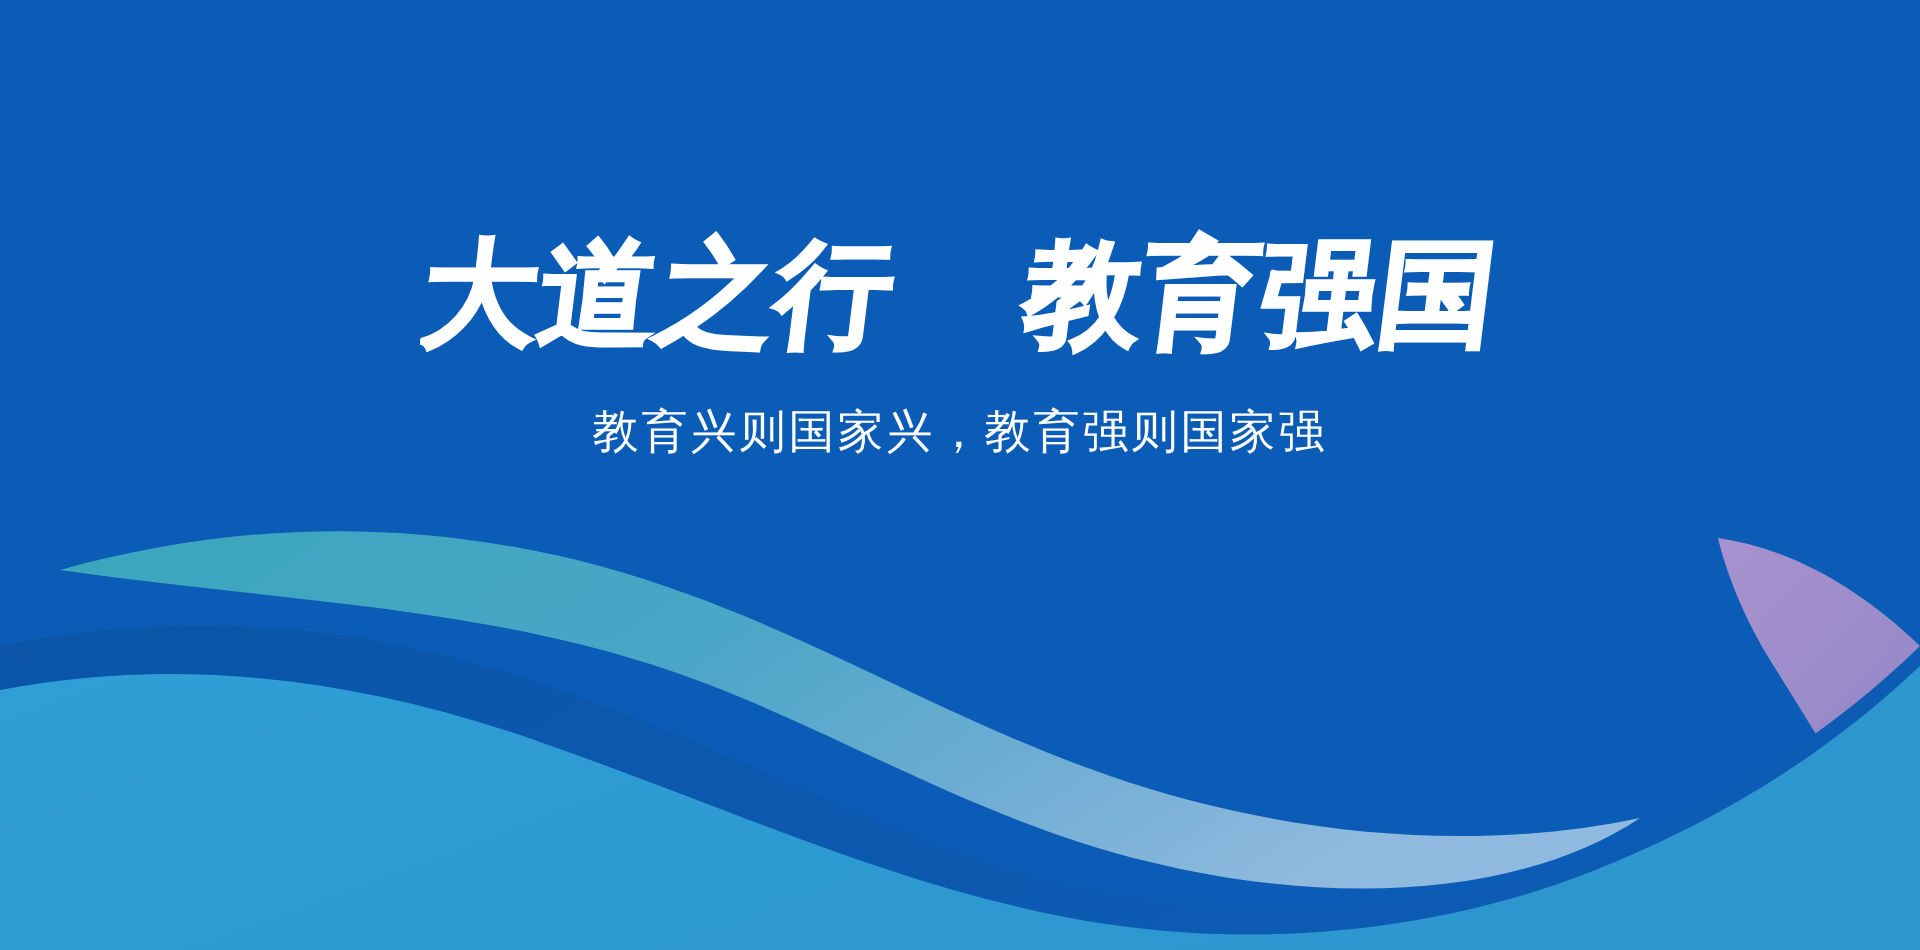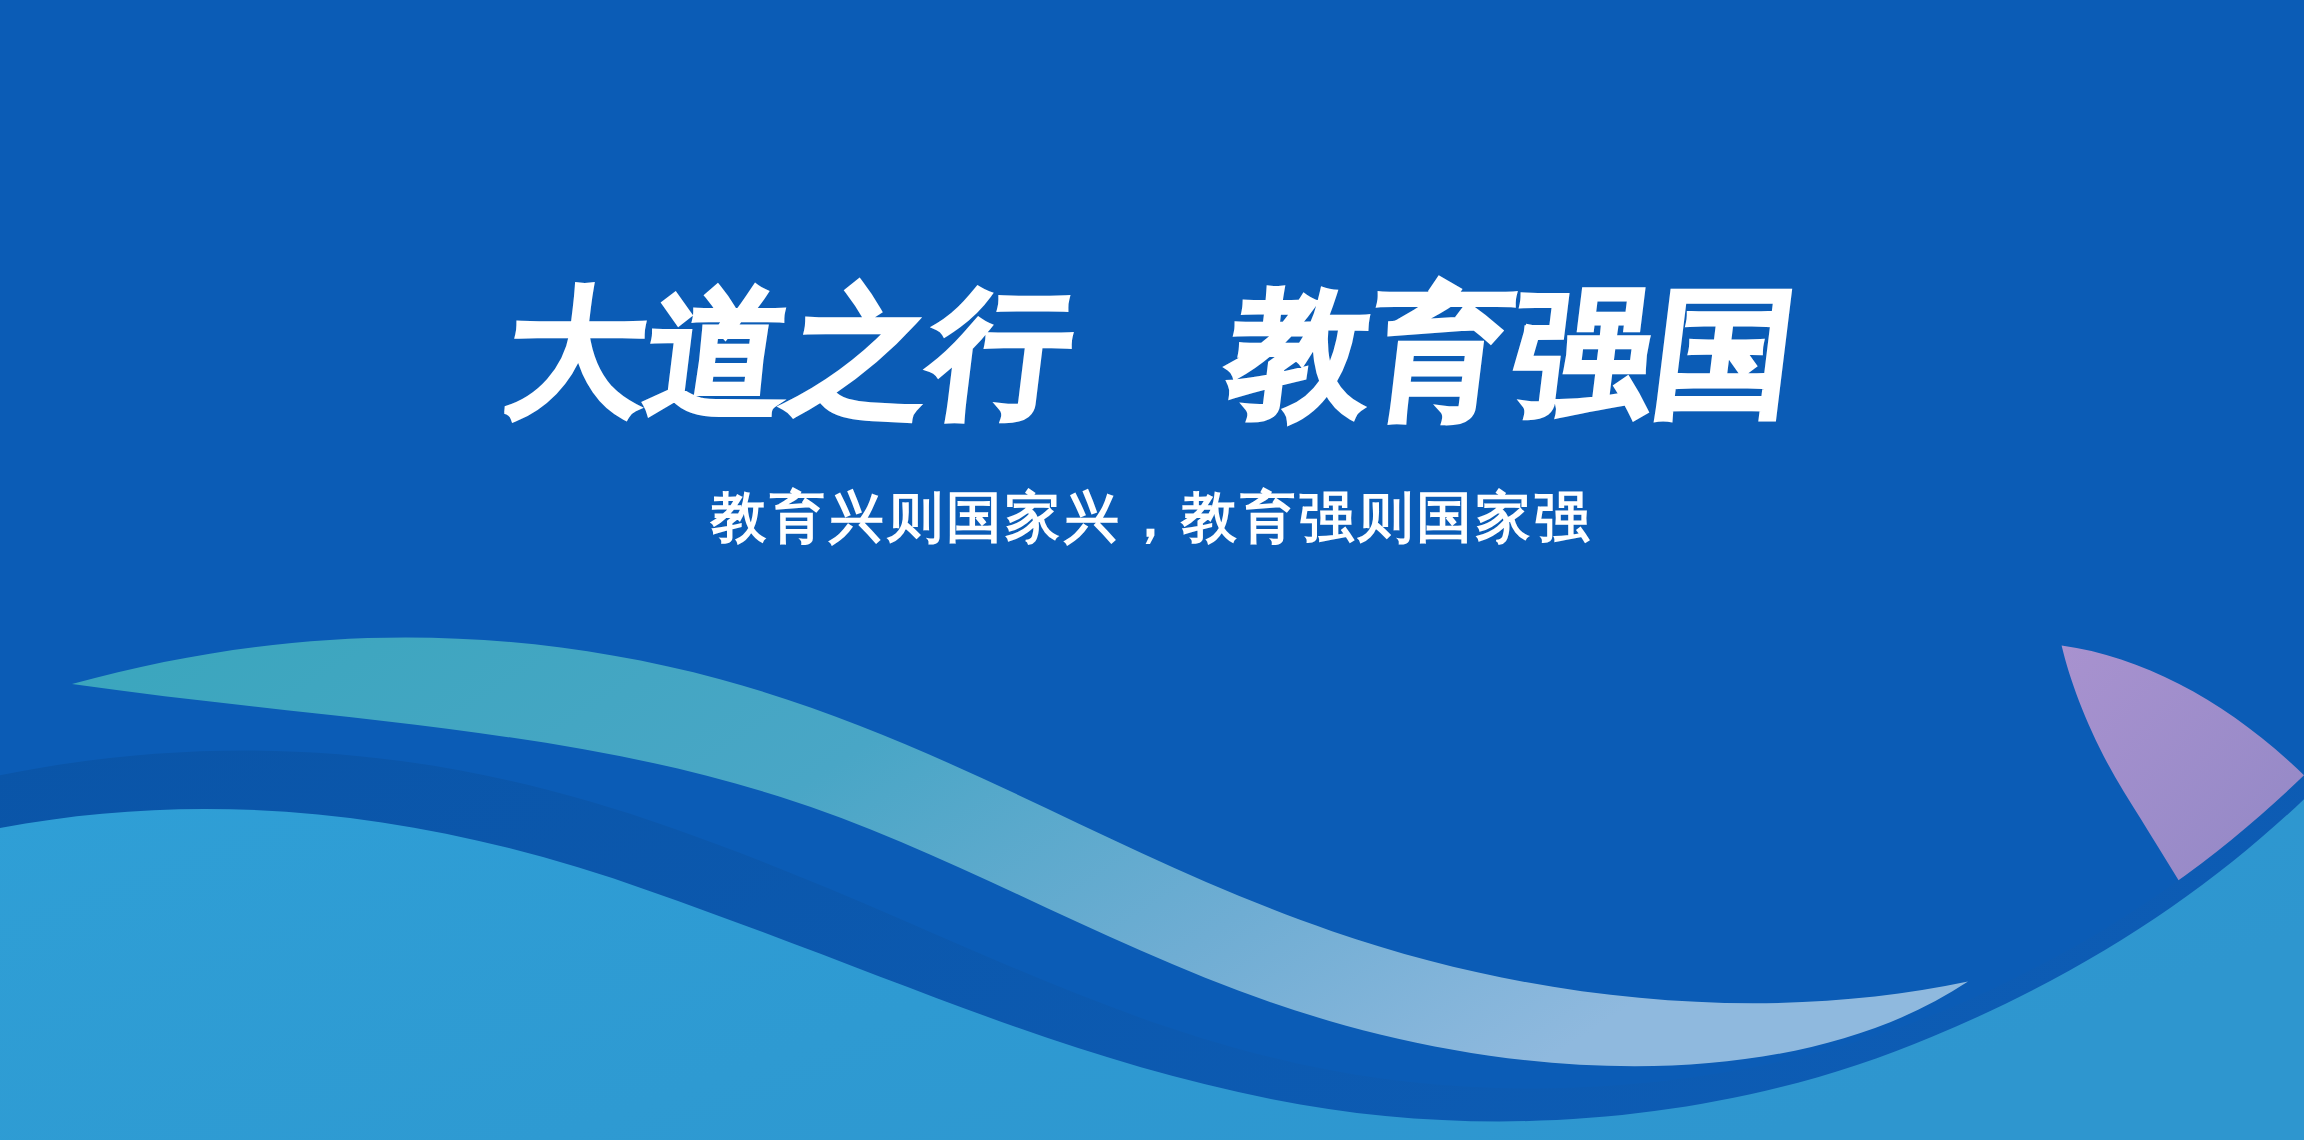--- a/index.html
+++ b/index.html
@@ -64,21 +64,21 @@
   .subline {
     margin: 0;
     padding: 0;
     position: absolute;
     top: 404px;
     left: 0;
     width: 1920px;
     color: #ffffff;
     font-size: 46px;
     line-height: 1.2;
-    font-weight: 700;
+    font-weight: 400;
     letter-spacing: 3px;
     white-space: nowrap;
     font-family: "DejaVu Sans", "Liberation Sans", sans-serif;
   }
 </style>
 </head>
 <body>
 
 <div class="banner">
 

